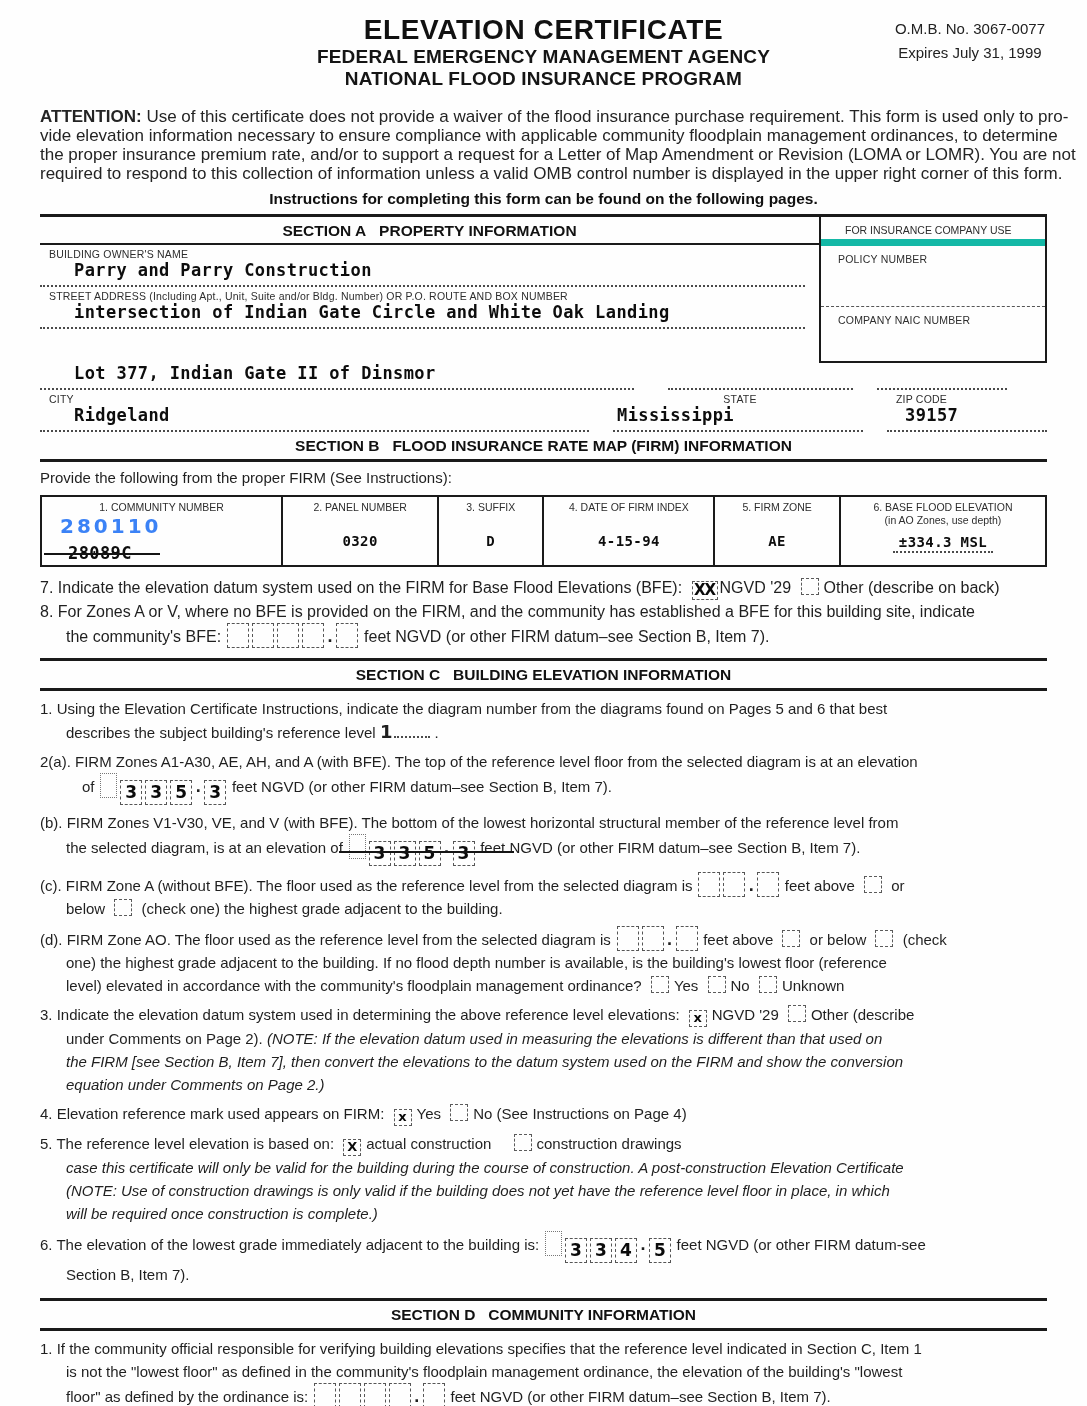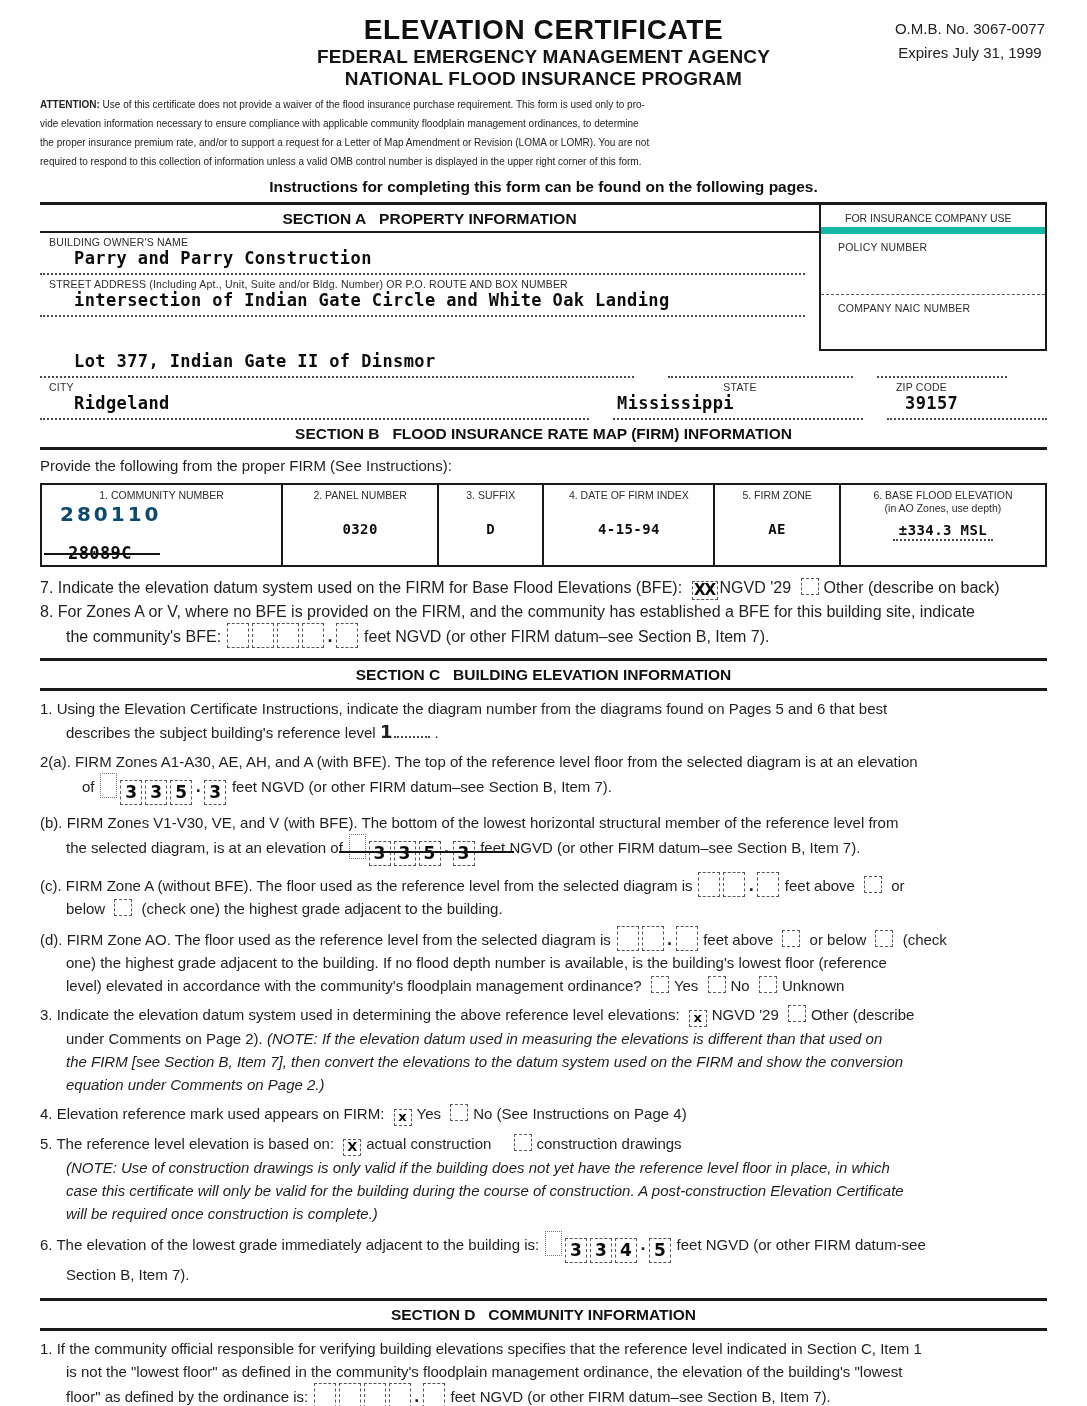--- a/index.html
+++ b/index.html
@@ -5,21 +5,21 @@
   html,body{margin:0;padding:0;background:#e8e8e8;}
   .page{width:1087px;height:1406px;background:#fefefe;position:relative;overflow:hidden;
         font-family:"Liberation Sans",sans-serif;color:#1f1f1f;margin:0 auto;}
   .content{padding:14px 40px 0 40px;}
   .b{font-weight:bold;}
   
   .hdr{position:relative;text-align:center;}
   .hdr-title{font-size:28px;font-weight:800;letter-spacing:.6px;color:#111;}
   .hdr-sub{font-size:19px;font-weight:bold;letter-spacing:.2px;line-height:22px;color:#151515;}
   .hdr-right{position:absolute;top:3px;right:2px;font-size:15px;text-align:center;line-height:24px;color:#222;}
-  .attention{font-size:10px;line-height:19px;margin-top:5px;color:#242424;}
+  .attention{font-size:17px;line-height:19px;margin-top:17px;color:#242424;}
   .aline{white-space:nowrap;}
   .instr{text-align:center;font-size:15.5px;margin-top:7px;font-weight:bold;color:#111;}
   .rule{height:0;border-top:3px solid #1a1a1a;}
   .mt6{margin-top:6px;} .mt10{margin-top:10px;} .mt12{margin-top:12px;}
   
   .seca{display:grid;grid-template-columns:1fr 228px;}
   .sa-title{text-align:center;font-size:15.5px;font-weight:bold;padding:5px 0 3px;border-bottom:2.5px solid #1a1a1a;color:#111;}
   .flabel{font-size:10.5px;letter-spacing:.2px;color:#2d2d2d;margin-top:3px;padding-left:9px;}
   .fval{border-bottom:2px dotted #4a4a4a;min-height:25px;padding-left:34px;margin-right:10px;}
   .sa-left .fval{margin-right:14px;}
@@ -36,21 +36,21 @@
   
   .sec-title{text-align:center;font-size:15.5px;font-weight:bold;padding:5px 0 4px;color:#111;}
   .b-intro{font-size:15px;margin:7px 0 9px;}
   
   table.firm{width:100%;border-collapse:collapse;margin-bottom:9px;}
   table.firm td{border:2.6px solid #1a1a1a;vertical-align:top;padding:4px 4px 2px;height:70px;box-sizing:border-box;}
   .th{font-size:10.5px;text-align:center;line-height:1.25;color:#2d2d2d;}
   .cellval{text-align:center;margin-top:18px;}
   .cellval .val{font-size:14px;}
   .uline2{border-bottom:2px dotted #4a4a4a;padding:0 6px 1px;}
-  .comm-new{font-size:20px;font-weight:bold;letter-spacing:3px;margin:0 0 16px 14px;font-family:"DejaVu Sans",sans-serif;color:#0c4a6e;}
+  .comm-new{font-size:20px;font-weight:bold;letter-spacing:3px;margin:0 0 4px 14px;font-family:"DejaVu Sans",sans-serif;color:#3b82f6;}
   .comm-old{margin:1px 0 0 22px;position:relative;display:inline-block;}
   .comm-old::after{content:"";position:absolute;left:-24px;right:-28px;top:50%;border-top:2.8px solid #141414;}
   
   .item{margin-top:6px;font-size:15px;}
   .cline{line-height:23px;white-space:nowrap;}
   .ind1{padding-left:26px;} .ind2{padding-left:42px;}
   .note{font-style:italic;}
   
   .dgrp{white-space:nowrap;display:inline-block;}
   .dbox{display:inline-block;width:20px;height:23px;border:1.8px dashed #555;margin:0 1.5px;text-align:center;
@@ -260,22 +260,22 @@
       <span class="cb"></span><span>No</span>
       <span>(See Instructions on Page 4)</span>
     </div>
 
     <div class="item">
       <div class="cline">
         <span>5. The reference level elevation is based on:</span>
         <span class="cb"><span>X</span></span><span>actual construction</span>
         <span class="cb" style="margin-left:18px"></span><span>construction drawings</span>
       </div>
+      <div class="cline ind1 note">case this certificate will only be valid for the building during the course of construction.  A post-construction Elevation Certificate</div>
       <div class="cline ind1 note">(NOTE:  Use of construction drawings is only valid if the building does not yet have the reference level floor in place, in which</div>
-      <div class="cline ind1 note">case this certificate will only be valid for the building during the course of construction.  A post-construction Elevation Certificate</div>
       <div class="cline ind1 note">will be required once construction is complete.)</div>
     </div>
 
     <div class="item">
       <div class="cline">
         <span>6. The elevation of the lowest grade immediately adjacent to the building is:</span>
         <span class="dgrp"><span class="dbox lead"></span><span class="dbox">3</span><span class="dbox">3</span><span class="dbox">4</span><span class="dot">.</span><span class="dbox">5</span></span>
         <span>feet NGVD (or other FIRM datum-see</span>
       </div>
       <div class="cline ind1">Section B, Item 7).</div>

